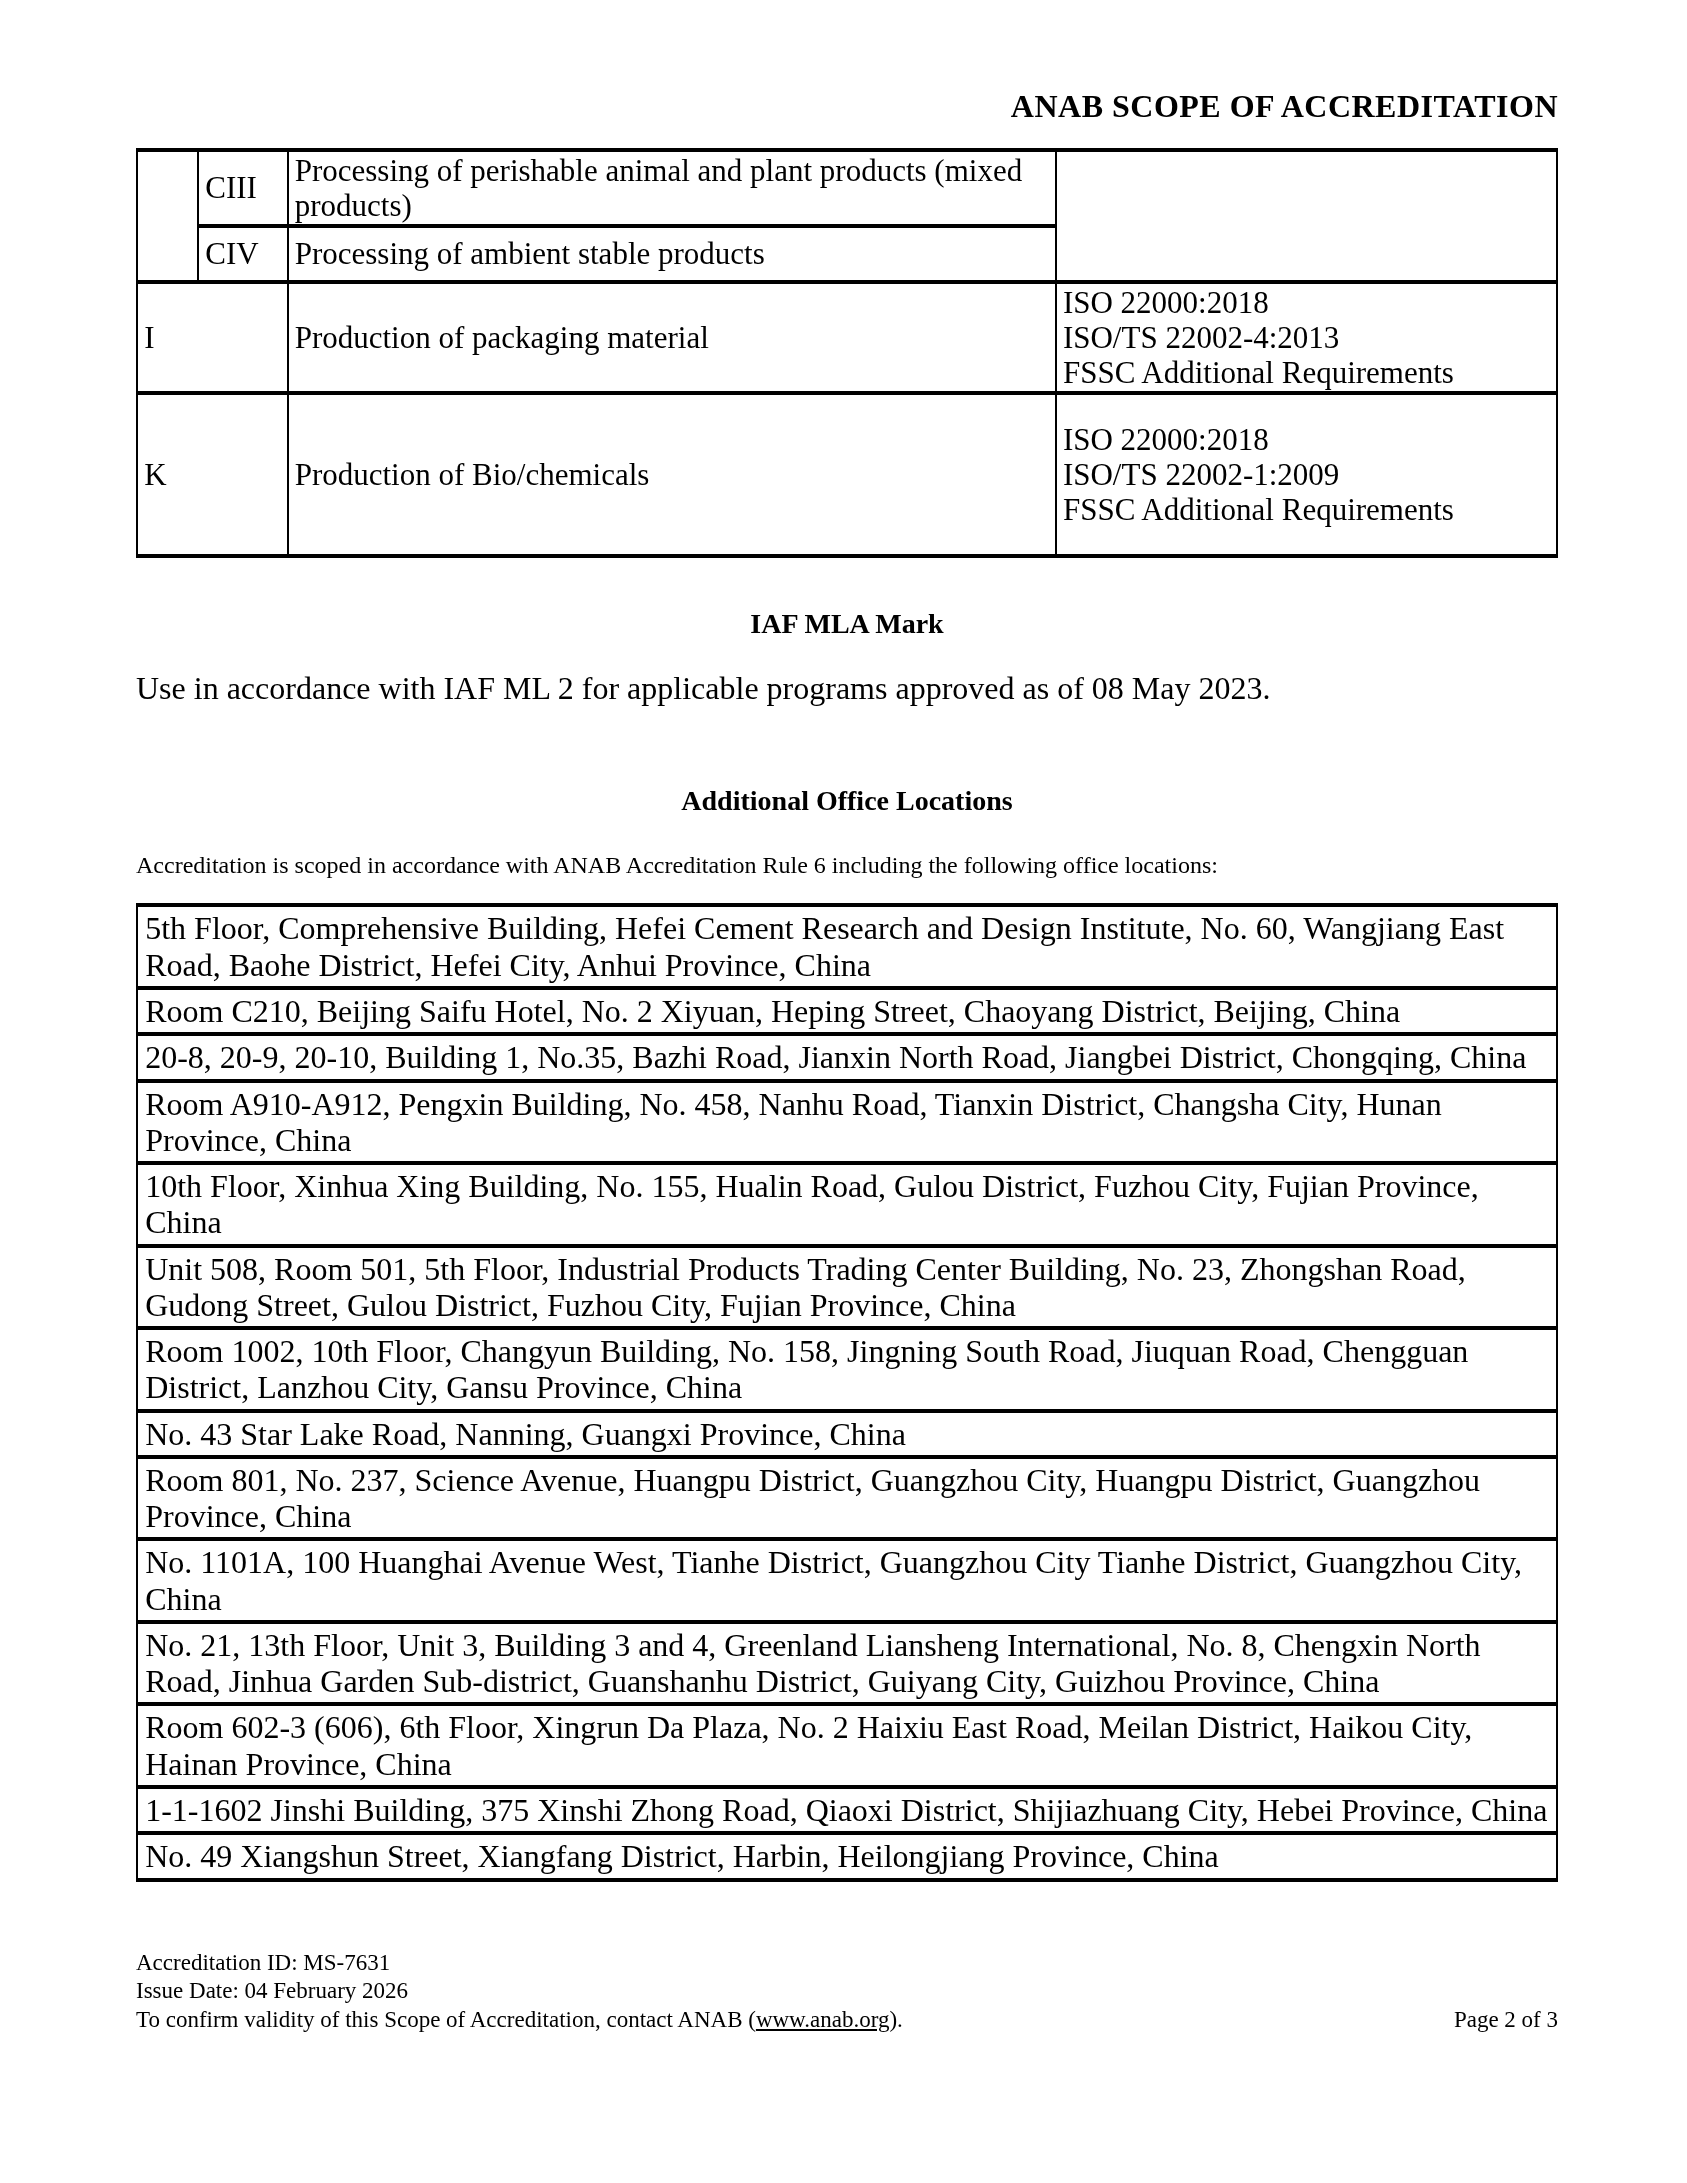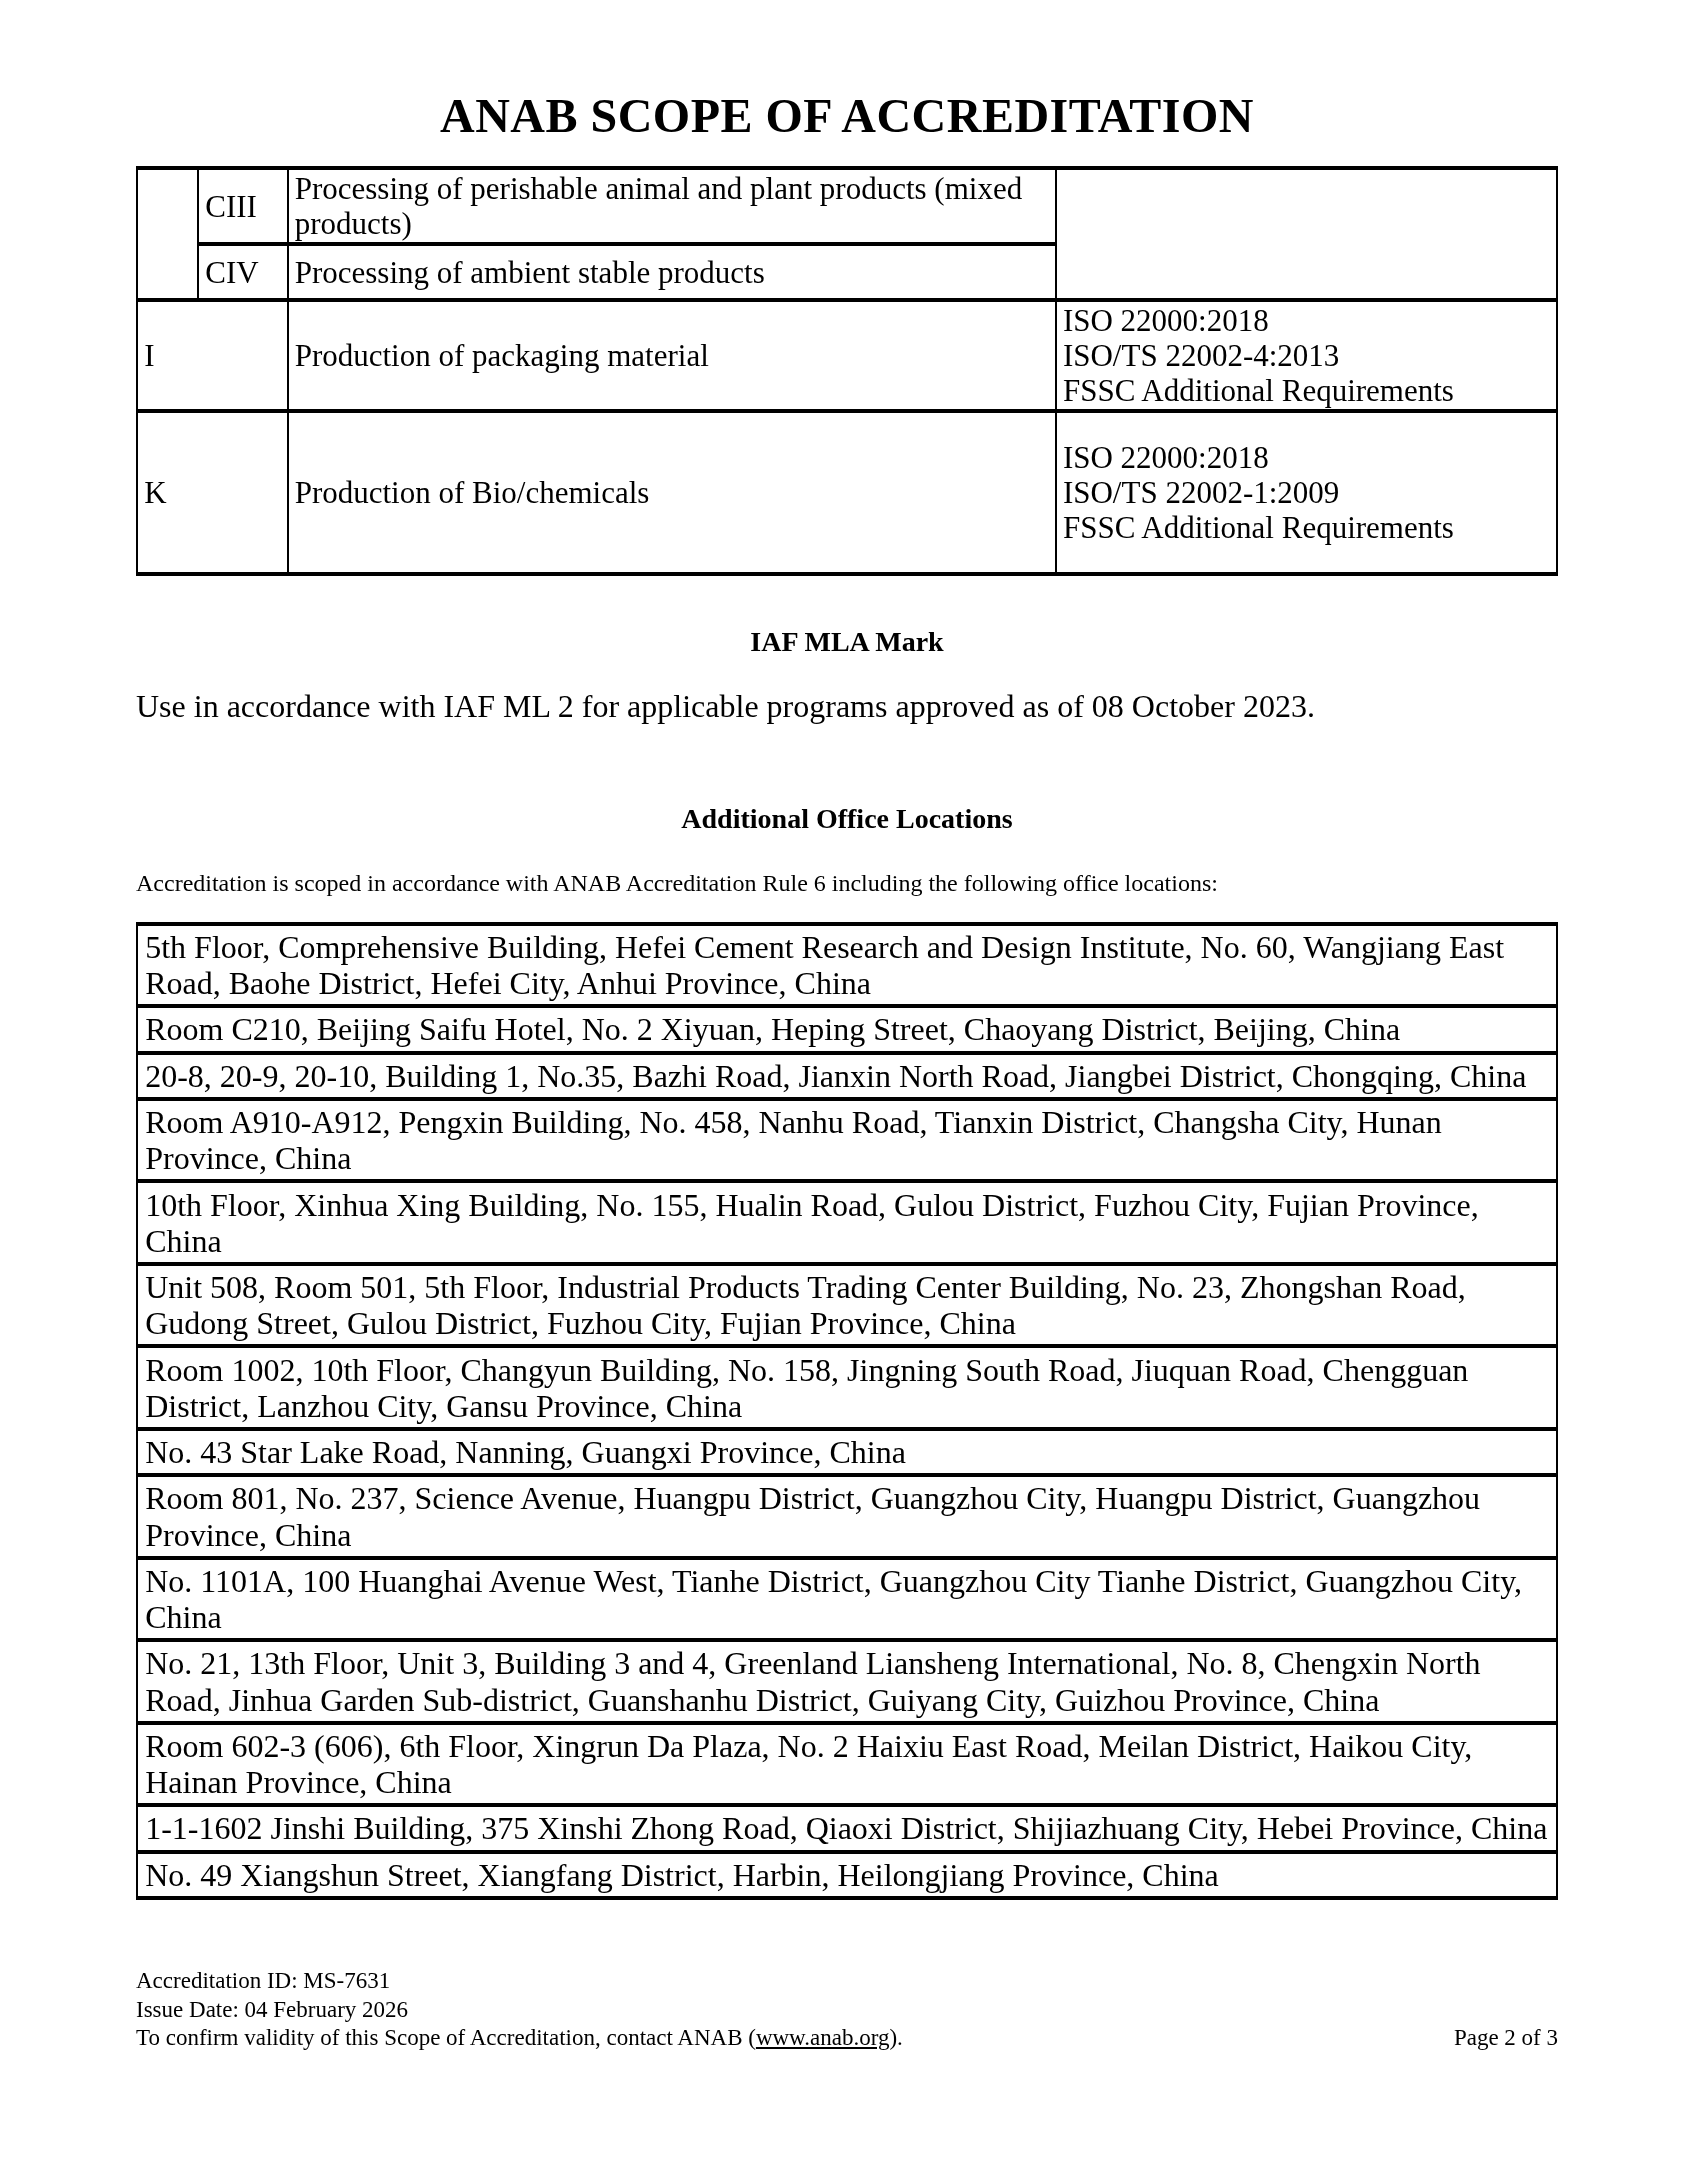--- a/index.html
+++ b/index.html
@@ -13,23 +13,23 @@
     height: 2183px;
     font-family: "Liberation Serif", "DejaVu Serif", serif;
     overflow: hidden;
   }
   .content {
     margin-left: 136px;
     margin-right: 129px; 
   }
   .doc-title {
     margin: 88px 0 0 0;
-    text-align: center;
+    text-align: right;
     font-weight: bold;
-    font-size: 48px;
+    font-size: 32px;
     line-height: 1.15;
     letter-spacing: 0.5px;
   }
   
   table.scope {
     width: 100%;
     border-collapse: collapse;
     table-layout: fixed;
     margin-top: 23px;
   }
@@ -140,21 +140,21 @@
           <div>ISO 22000:2018</div>
           <div>ISO/TS 22002-1:2009</div>
           <div>FSSC Additional Requirements</div>
         </td>
       </tr>
     </tbody>
   </table>
 
   <h2 class="section-heading iaf-heading">IAF MLA Mark</h2>
 
-  <p class="iaf-body">Use in accordance with IAF ML 2 for applicable programs approved as of 08 October 2023.</p>
+  <p class="iaf-body">Use in accordance with IAF ML 2 for applicable programs approved as of 08 May 2023.</p>
 
   <h2 class="section-heading offices-heading">Additional Office Locations</h2>
 
   <p class="offices-intro">Accreditation is scoped in accordance with ANAB Accreditation Rule 6 including the following office locations:</p>
 
   <table class="locations">
     <tbody>
       <tr>
           <td>5th Floor, Comprehensive Building, Hefei Cement Research and Design Institute, No. 60, Wangjiang East Road, Baohe District, Hefei City, Anhui Province, China</td>
         </tr>

